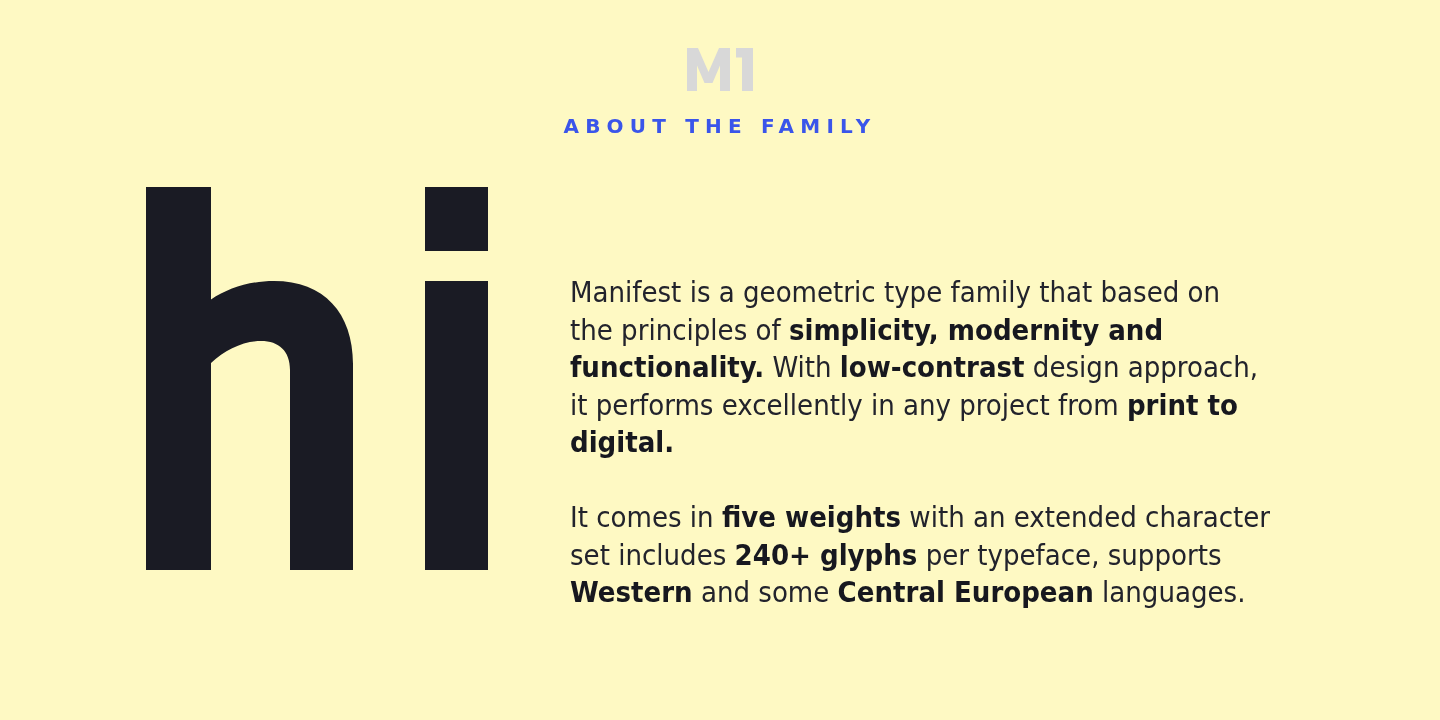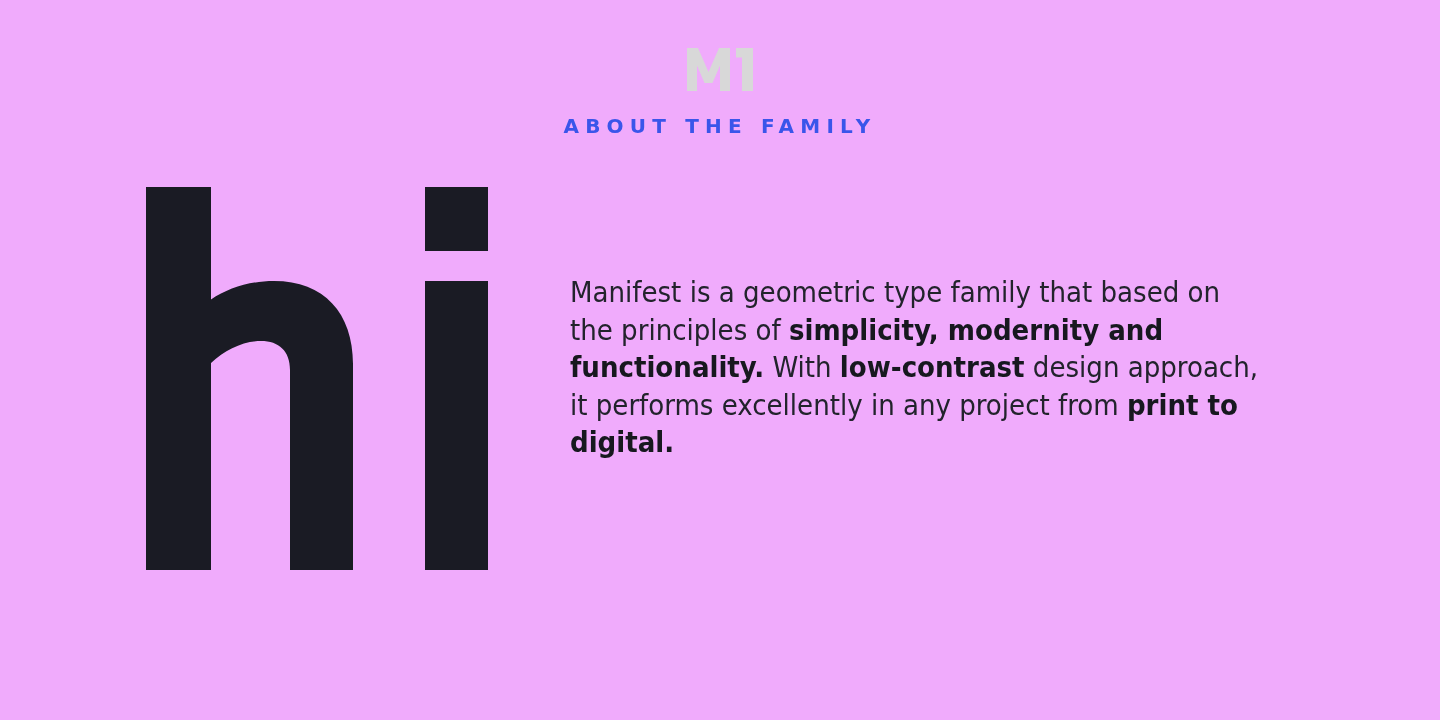--- a/index.html
+++ b/index.html
@@ -13,21 +13,21 @@
     background: #efefef;
     font-family: "Liberation Sans", sans-serif;
     overflow: hidden;
     position: relative;
   }
 
   .page {
     position: relative;
     width: 1440px;
     height: 720px;
-    background: #f0abfc;
+    background: #fef9c3;
   }
 
   
   .header {
     position: absolute;
     top: 0;
     left: 0;
     width: 1440px;
     text-align: center;
   }
@@ -136,15 +136,16 @@
                v207 H0 Z" fill="#1a1b24"></path>
 
       <rect x="279" y="0" width="63" height="64" fill="#1a1b24"></rect>
       <rect x="279" y="94" width="63" height="289" fill="#1a1b24"></rect>
     </svg>
 
   </div>
 
   <div class="copy">
     <p><span>Manifest is a geometric type family that based on the principles of </span><b>simplicity, modernity and functionality.</b><span> With </span><b>low-contrast</b><span> design approach, it performs excellently in any project from </span><b>print to digital.</b></p>
+    <p><span>It comes in </span><b>five weights</b><span> with an extended character set includes </span><b>240+ glyphs</b><span> per typeface, supports </span><b>Western</b><span> and some </span><b>Central European</b><span> languages.</span></p>
   </div>
 
 </div>
 
 </body></html>

